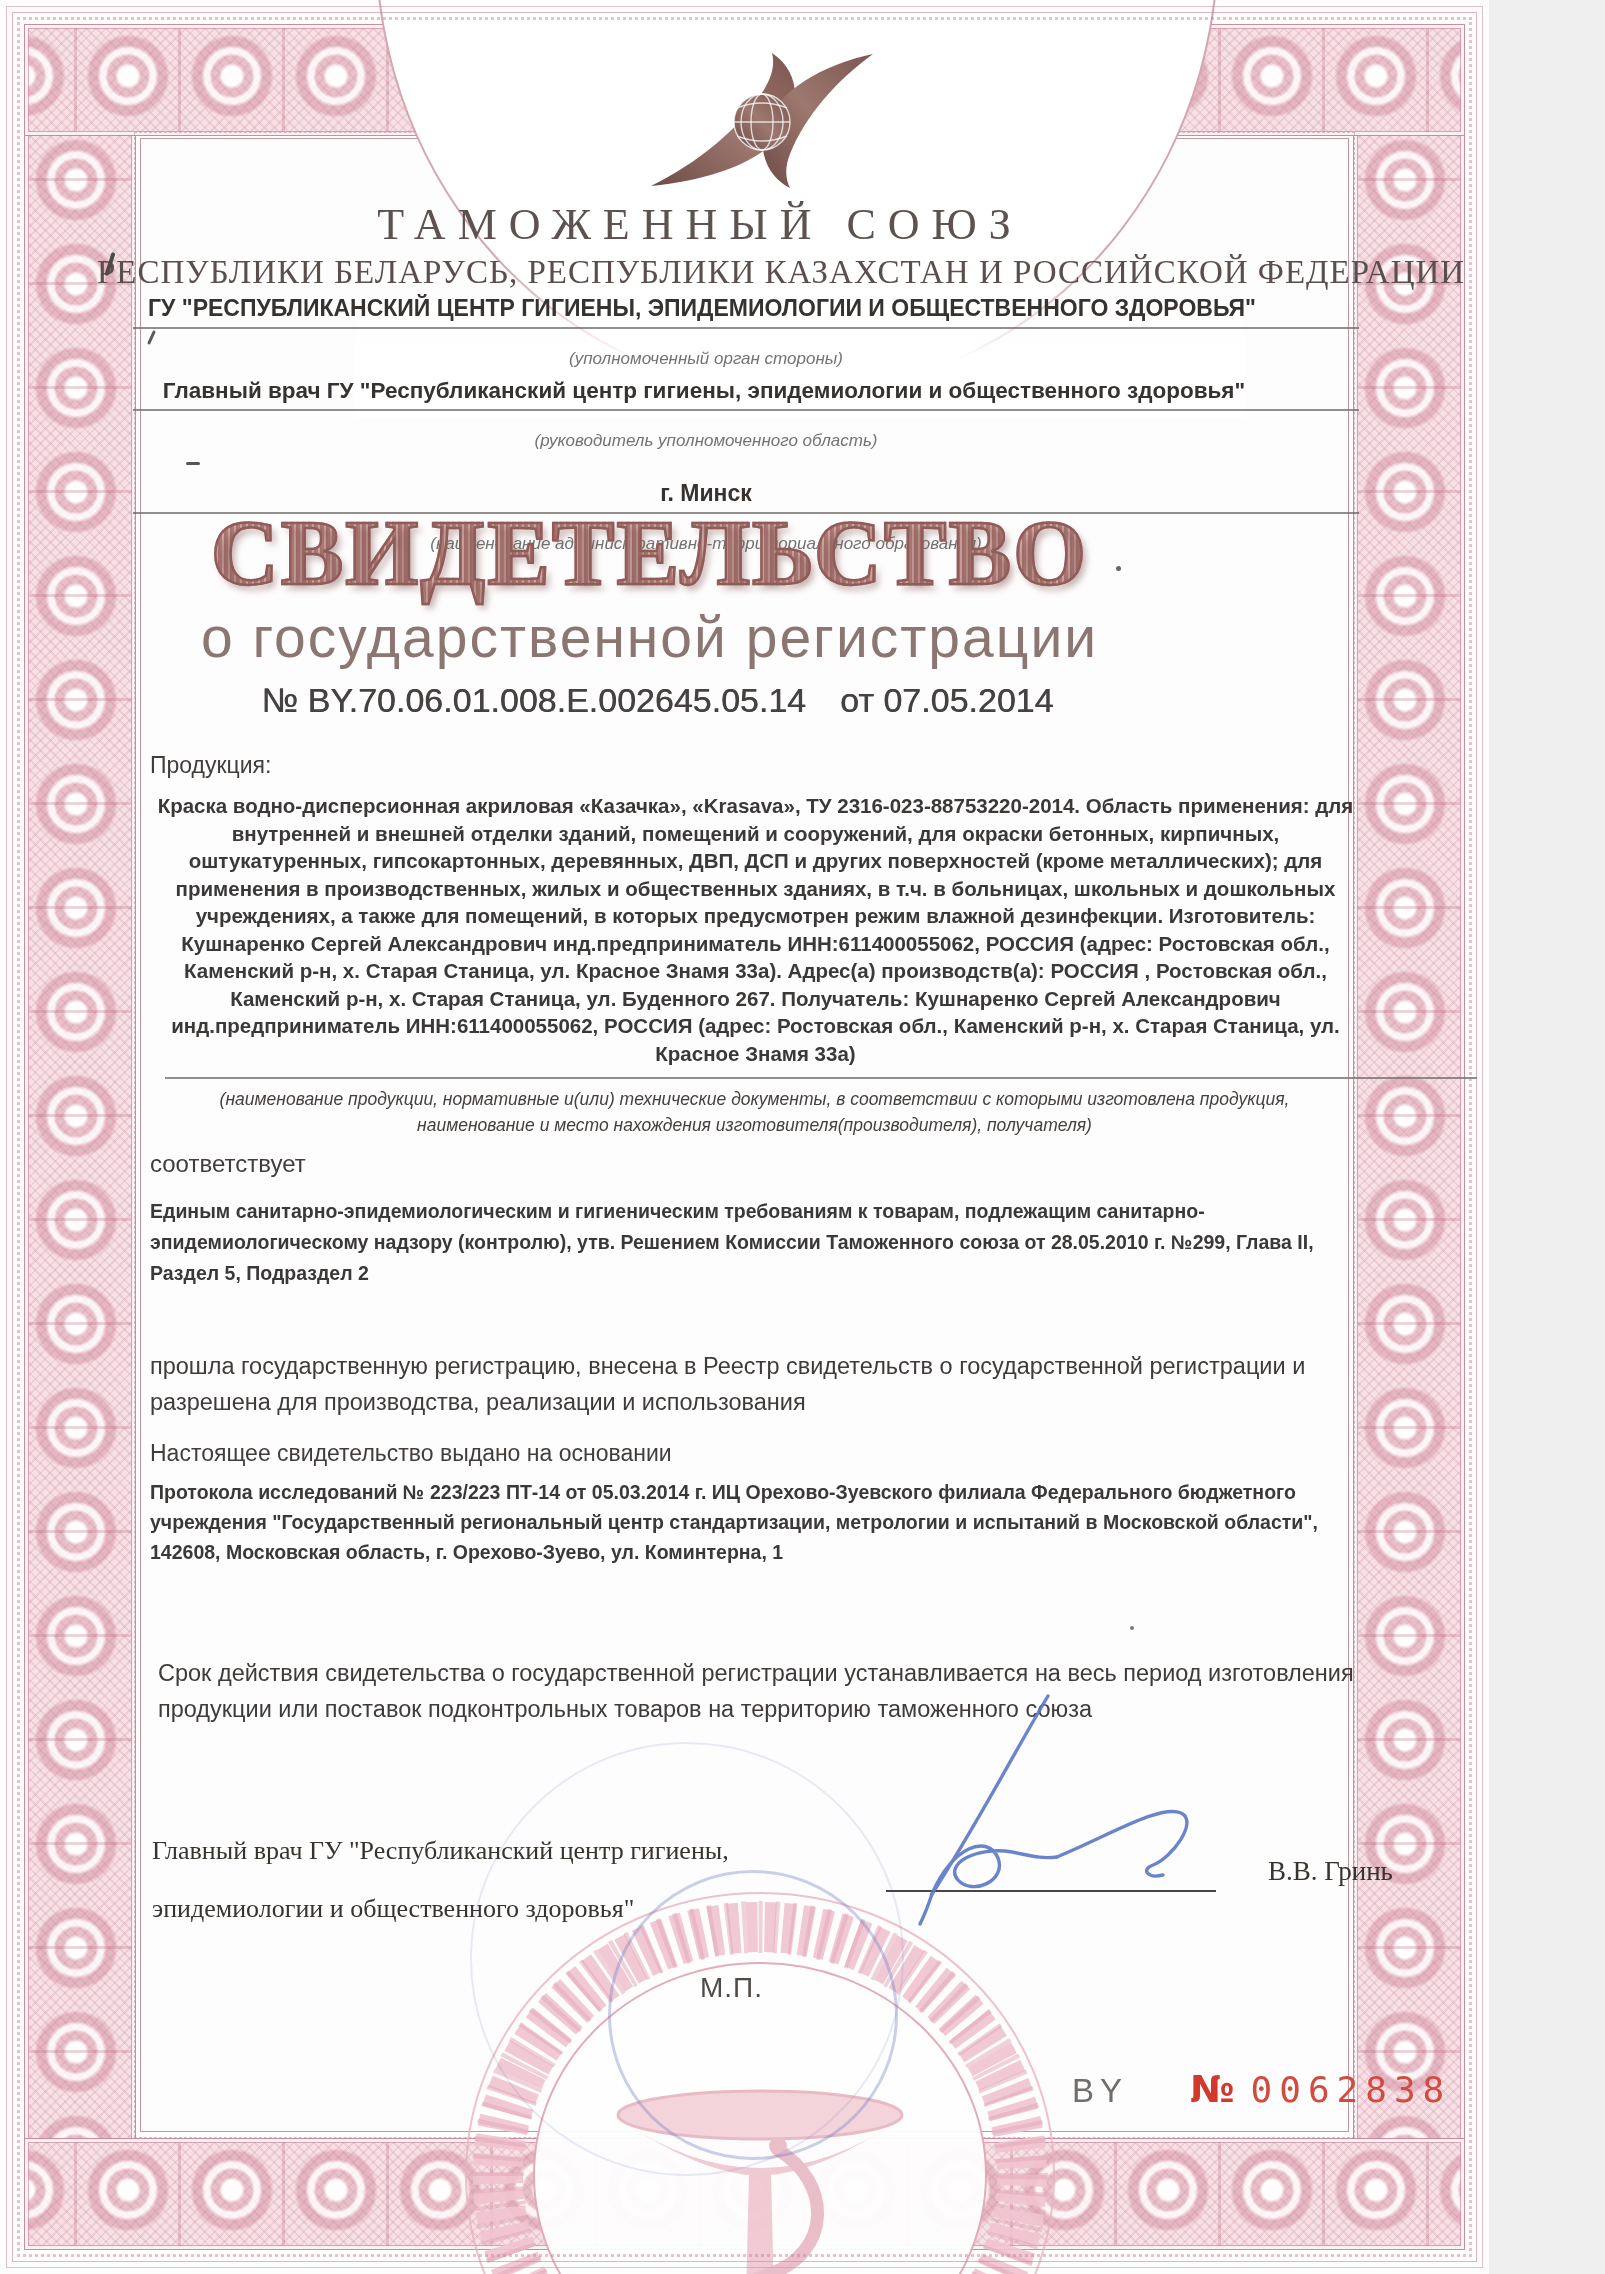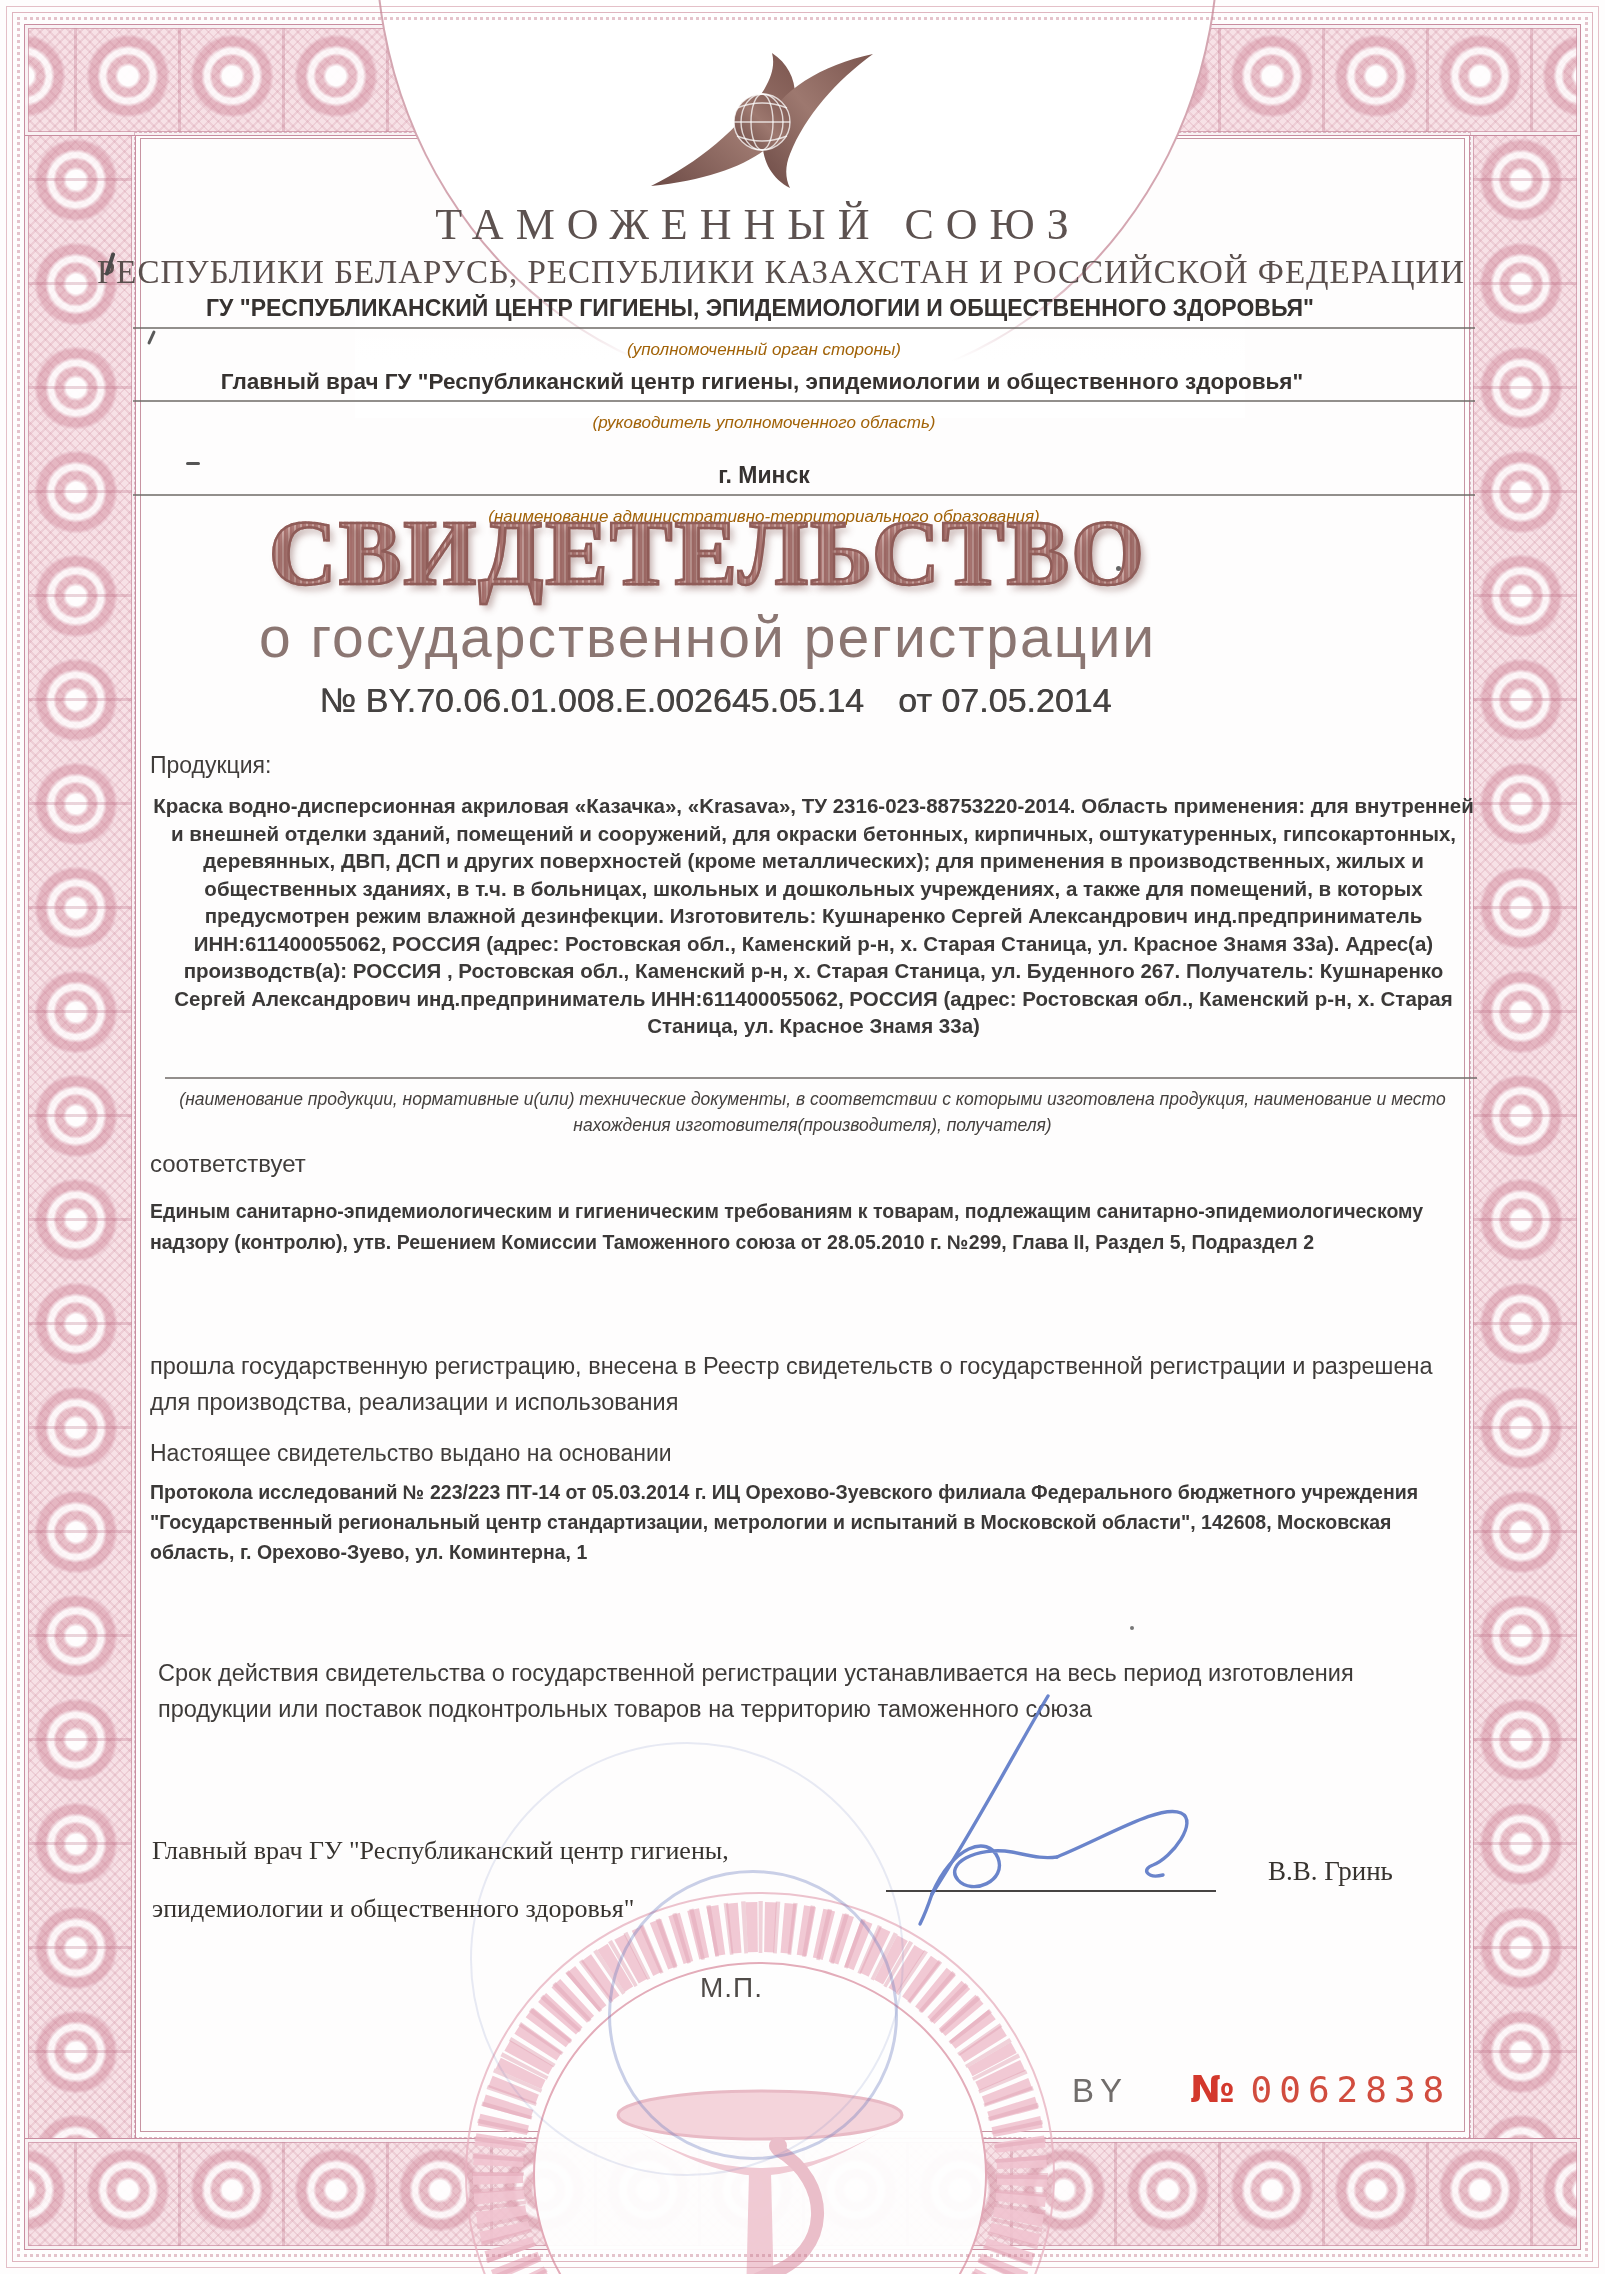--- a/index.html
+++ b/index.html
@@ -1,16 +1,16 @@
 <!DOCTYPE html>
 <html><head>
 <meta charset="utf-8">
 <style>
   html,body{margin:0;padding:0;background:#efefef;}
-  .page{position:relative;width:1605px;height:2274px;background:#fefdfd;overflow:hidden;
+  .page{position:relative;width:1489px;height:2274px;background:#fefdfd;overflow:hidden;
         font-family:"Liberation Sans",sans-serif;color:#3c3a39;}
 
   
   .frame-a{position:absolute;inset:6px;border:1px solid rgba(206,140,155,.55);z-index:6;}
   .frame-b{position:absolute;inset:12px;border:1px solid rgba(201,132,148,.6);z-index:6;}
   .frame-c{position:absolute;inset:17px;border:3px dotted rgba(198,126,144,.45);z-index:6;}
 
   .band{position:absolute;z-index:1;}
   .band.v{
     background:
@@ -46,21 +46,21 @@
 
   
   .header{position:absolute;left:133px;right:130px;top:202px;text-align:center;z-index:10;}
   .h-union{font-family:"Liberation Serif",serif;font-size:44px;line-height:46px;letter-spacing:12px;
     color:#5d5250;transform:translateX(-46px);}
   .h-members{font-family:"Liberation Serif",serif;font-size:33px;line-height:36px;letter-spacing:1px;
     color:#5a4f4d;margin-top:6px;transform:translateX(-36px);white-space:nowrap;}
   .h-auth{font-size:23px;line-height:28px;font-weight:bold;color:#363230;margin-top:4px;
     transform:translateX(-44px);white-space:nowrap;}
   .rule{border-top:2px solid rgba(110,105,102,.75);margin-top:5px;}
-  .h-cap{font-style:italic;font-size:17px;line-height:22px;color:#a16207;margin-top:10px;transform:translateX(-40px);}
+  .h-cap{font-style:italic;font-size:17px;line-height:22px;color:#737373;margin-top:19px;transform:translateX(-40px);}
   .h-head{font-size:22.5px;line-height:27px;font-weight:bold;color:#363230;margin-top:7px;
     transform:translateX(-42px);white-space:nowrap;}
   .h-city{font-size:23px;line-height:27px;font-weight:bold;color:#363230;margin-top:28px;transform:translateX(-40px);}
 
   
   .title{position:absolute;left:140px;right:130px;top:498px;text-align:center;z-index:10;}
   .t-main{font-family:"Liberation Serif",serif;font-weight:bold;font-size:94px;line-height:108px;
     letter-spacing:2px;transform:translateX(-100px);
     background:repeating-linear-gradient(90deg,#c28e8c 0 2px,#f0d6d3 2px 4px,#b97f7d 4px 6px);
     -webkit-background-clip:text;background-clip:text;color:rgba(150,96,92,.35);

